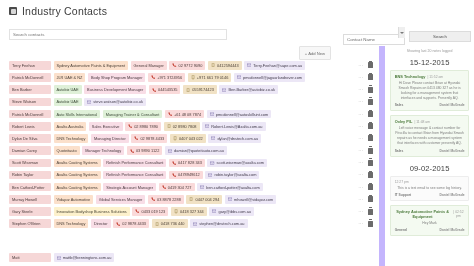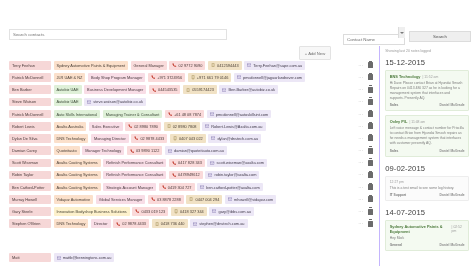--- a/index.html
+++ b/index.html
@@ -56,21 +56,21 @@
   }
   .search-btn {
     width:62px; height:11px; background:#efefef; border:1px solid #dcdcdc;
     font-size:4.4px; color:#4f4f4f; cursor:pointer;
     font-family:"Liberation Sans", sans-serif;
   }
 
   
   .body-area { position:absolute; top:46px; left:0; width:474px; height:220px; display:flex; }
   .left-pane { width:384px; position:relative; }
-  .right-pane { width:96px; position:relative; border-left:1px solid #c4b5fd; }
+  .right-pane { width:96px; position:relative; border-left:6px solid #c4b5fd;text-align:center; }
 
   .addnew-row{ height:14px; display:flex; justify-content:flex-end; padding-right:48px; }
   .add-new{
     font-size:4.2px; color:#6f6f6f; background:#f7f7f7;
     border:1px solid #e3e3e3; padding:1.5px 5px; cursor:pointer; border-radius:1px;
     font-family:"Liberation Sans", sans-serif;
   }
 
   
   .table { padding-left:9px; }
@@ -123,20 +123,24 @@
   .bottom-row{
     position:absolute; left:9px; bottom:4px; display:flex; align-items:center;
     font-size:3.9px;
   }
 </style>
 </head>
 <body>
 
 <div class="app">
 
+  <div class="header">
+    <span class="hdr-icon"></span>
+    <span class="page-title">Industry Contacts</span>
+  </div>
 
   <div class="searchbar-row">
     <input class="search-input" type="text" placeholder="Search contacts" style="">
   </div>
   <div class="right-controls">
     <span class="select-wrap">
       <select class="contact-select">
         <option>Contact Name</option>
       </select>
       <span class="sel-arrow">
@@ -444,21 +448,20 @@
           <div class="note plain">
             <div class="note-head">
               <span class="note-time">12:27 pm</span>
             </div>
             <div class="note-body">This is a test email to see some log history.</div>
             <div class="note-foot">
               <span class="note-tag">IT Support</span>
               <span class="note-by">Daniel McGrade</span>
             </div>
           </div>
-          <div class="rp-date">14-07-2015</div>
           <div class="note">
             <div class="note-head">
               <span class="note-title">Sydney Automotive Paints &amp; Equipment</span>
               <span class="note-time">| 02:52 pm</span>
             </div>
             <div class="note-body">Hey Mark</div>
             <div class="note-foot">
               <span class="note-tag">General</span>
               <span class="note-by">Daniel McGrade</span>
             </div>

